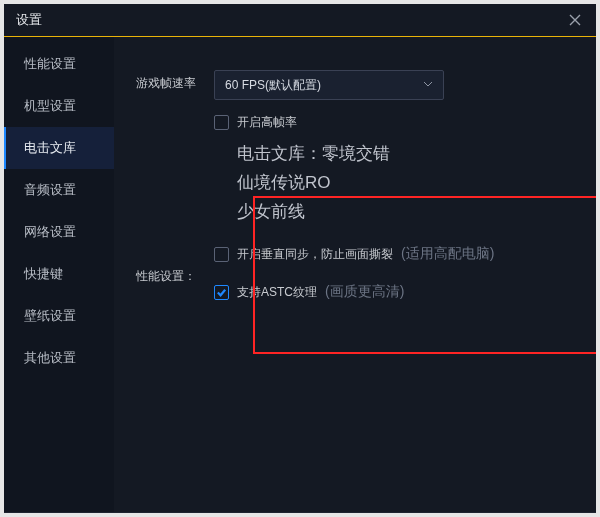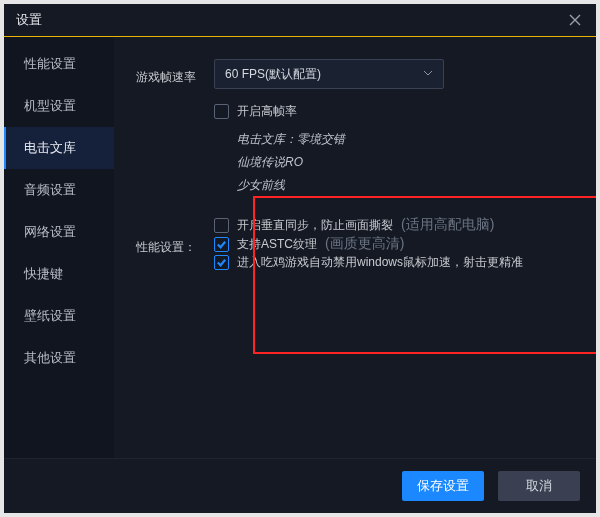--- a/index.html
+++ b/index.html
@@ -72,20 +72,21 @@
     flex: 1;
     height: 30px;
     border: 1px solid #3a4154;
     border-radius: 2px;
     background: #1a2130;
     display: flex; align-items: center;
     padding: 0 10px;
     color: #d6dae2;
     cursor: pointer;
     max-width: 230px;
+    margin-top: 11px;
   }
   .select .chev { margin-left: auto; }
   .select .chev svg { width: 10px; height: 10px; stroke: #8e95a3; fill: none; }
   .subcol {
     display: flex; flex-direction: column;
     gap: 15px;
     padding-left: 0;
   }
   .check-row {
     display: flex; align-items: center;
@@ -108,25 +109,24 @@
   .checkbox.checked {
     border-color: #1e88ff;
   }
   .checkbox.checked svg {
     width: 11px; height: 11px;
     stroke: #1e88ff; stroke-width: 2.4; fill: none;
   }
   .static-list {
     padding-left: 23px;
     color: #c0c4cd;
-    font-size: 12px;
+    font-size: 17px;
     display: flex; flex-direction: column;
     gap: 6px;
     margin-top: -4px;
-    font-style: italic;
   }
   .highlight-box {
     position: absolute;
     left: 139px; top: 159px;
     width: 432px; height: 158px;
     border: 2px solid #ff2424;
     pointer-events: none;
   }
   .bottom-sep {
     height: 1px; background: #1e2430; margin: 0;
@@ -200,52 +200,36 @@
           <div class="static-list">
             <span>电击文库：零境交错</span>
             <span>仙境传说RO</span>
             <span>少女前线</span>
           </div>
         </div>
       </div>
 
       <div class="row group2">
         <div class="row-label">性能设置：</div>
-        <div class="subcol" style="gap:1px;">
+        <div class="subcol" style="gap:20px;">
           <div class="check-row">
             <span class="checkbox"></span>
             <span>开启垂直同步，防止画面撕裂</span>
             <span class="hint">(适用高配电脑)</span>
           </div>
           <div class="check-row">
             <span class="checkbox checked">
                 <svg viewBox="0 0 12 12">
                   <path d="M2 6 L5 9 L10 3"></path>
                 </svg>
               </span>
             <span>支持ASTC纹理</span>
             <span class="hint">(画质更高清)</span>
           </div>
-          <div class="check-row">
-            <span class="checkbox checked">
-                <svg viewBox="0 0 12 12">
-                  <path d="M2 6 L5 9 L10 3"></path>
-                </svg>
-              </span>
-            <span>进入吃鸡游戏自动禁用windows鼠标加速，射击更精准</span>
-          </div>
         </div>
       </div>
 
       <div class="highlight-box"></div>
     </div>
   </div>
 
   <div class="bottom-sep"></div>
-  <div class="footer">
-    <button class="btn btn-primary">
-        <span>保存设置</span>
-      </button>
-    <button class="btn btn-secondary">
-        <span>取消</span>
-      </button>
-  </div>
 </div>
 
 </body></html>

